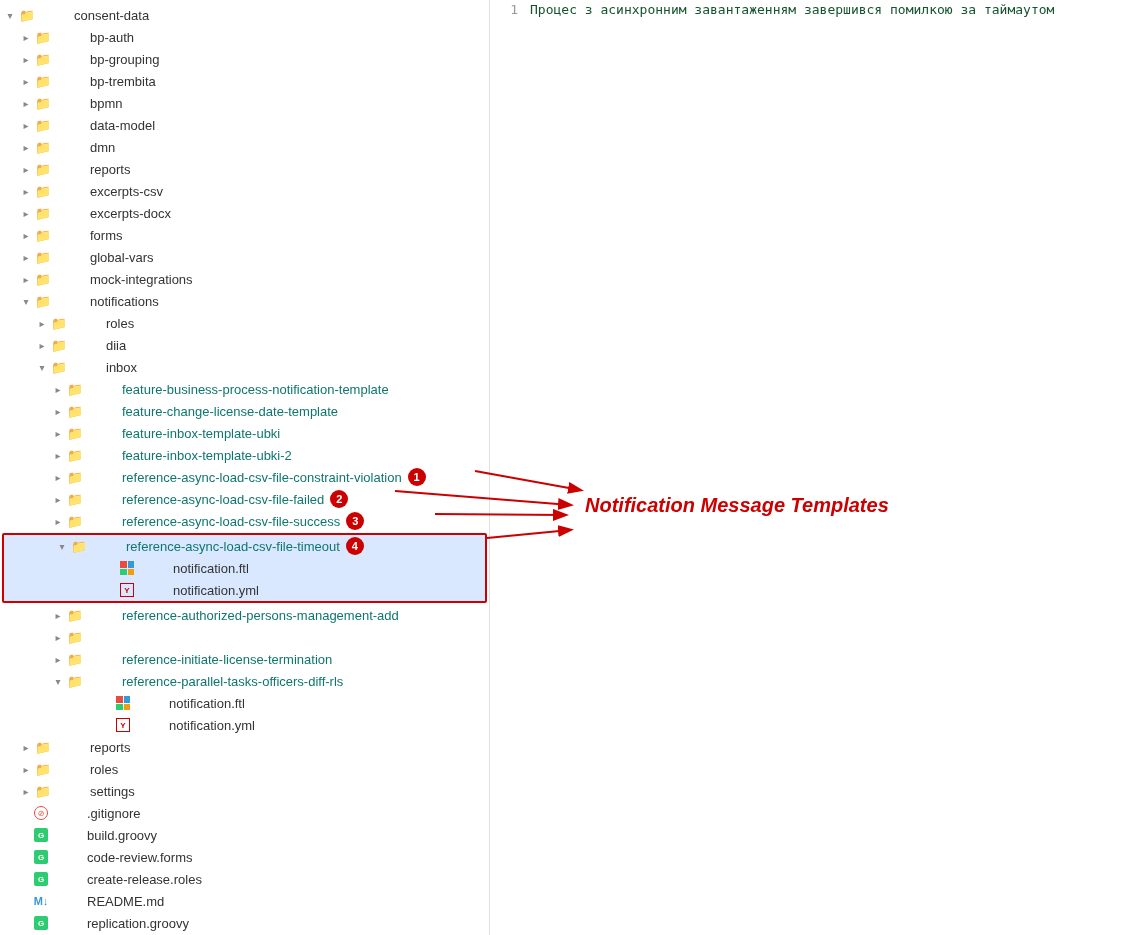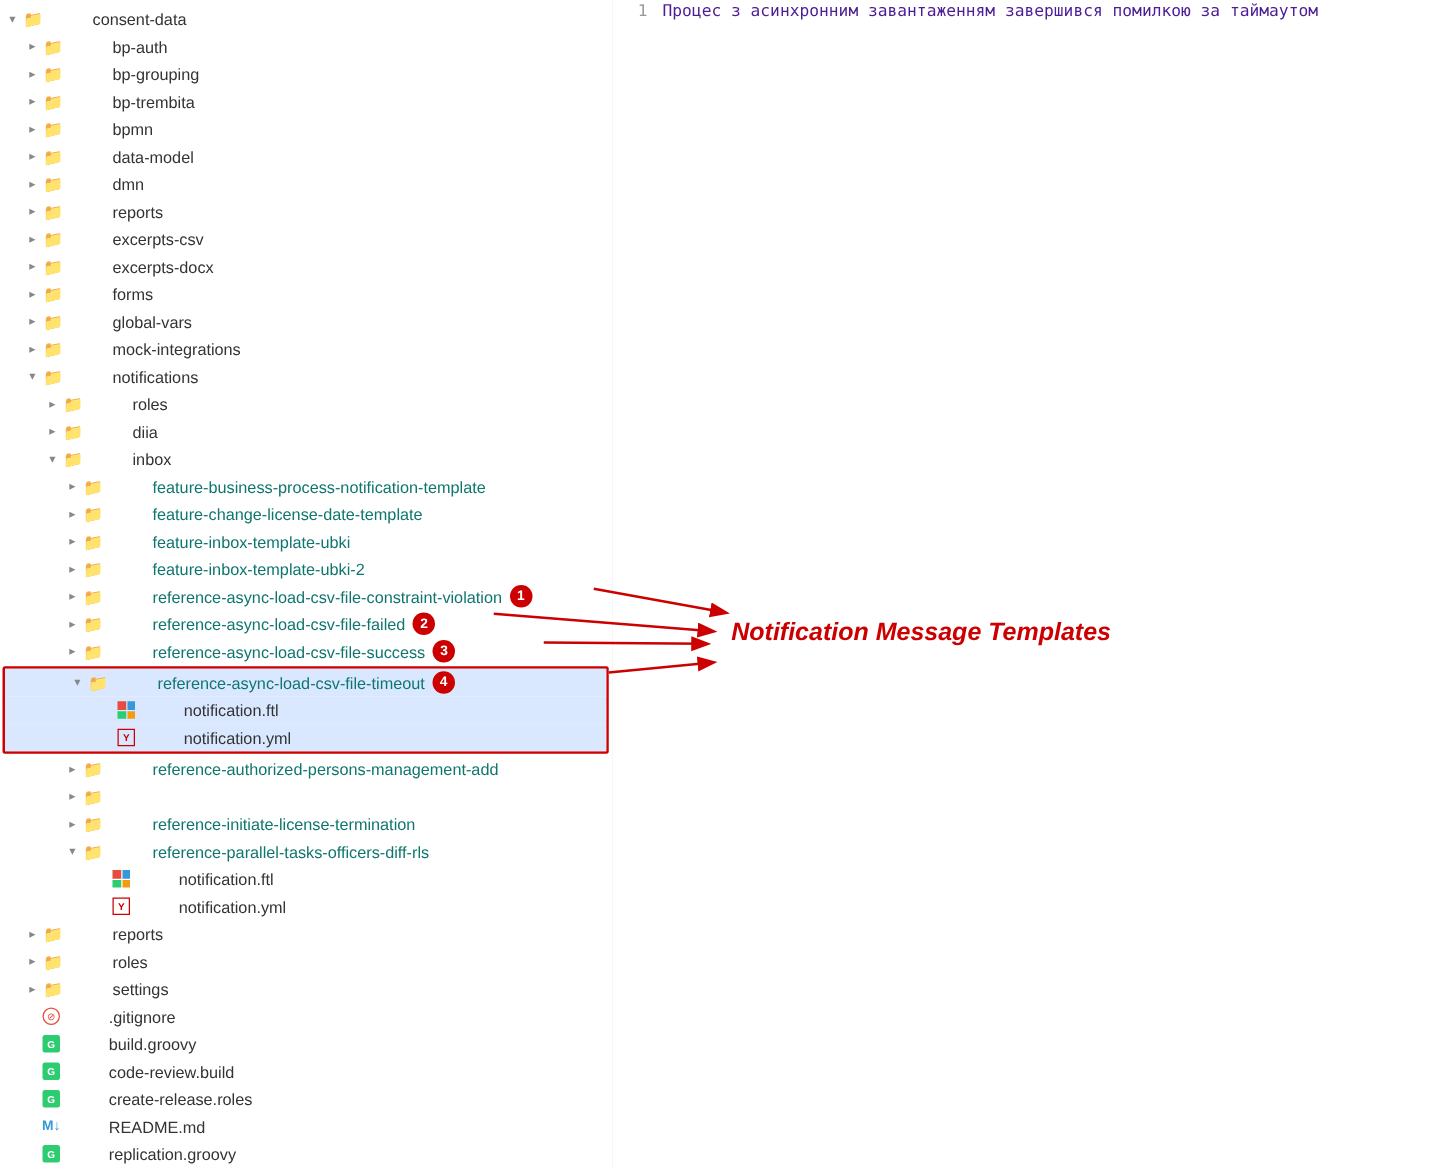--- a/index.html
+++ b/index.html
@@ -46,21 +46,21 @@
       padding-right: 12px;
       color: #999;
       font-family: monospace;
       font-size: 13px;
       user-select: none;
     }
 
     .line-content {
       font-family: monospace;
       font-size: 13px;
-      color: #4c1d95;
+      color: #14532d;
       white-space: pre;
       text-align: center;
     }
 
     
     .tree-item {
       display: flex;
       align-items: center;
       height: 22px;
       padding-left: 0;
@@ -95,21 +95,21 @@
 
     .item-label.blue-link {
       color: #0f766e;
     }
 
     
     .indent-0 { padding-left: 2px; }
     .indent-1 { padding-left: 18px; }
     .indent-2 { padding-left: 34px; }
     .indent-3 { padding-left: 50px; }
-    .indent-4 { padding-left: 74px; }
+    .indent-4 { padding-left: 100px; }
 
     
     .badge {
       display: inline-flex;
       align-items: center;
       justify-content: center;
       width: 18px;
       height: 18px;
       border-radius: 50%;
       background: #cc0000;
@@ -459,21 +459,21 @@
 
   <div class="tree-item indent-1">
     <span class="toggle-icon">&nbsp;&nbsp;</span>
     <span class="groovy-icon">G</span>
     <span class="item-label">build.groovy</span>
   </div>
 
   <div class="tree-item indent-1">
     <span class="toggle-icon">&nbsp;&nbsp;</span>
     <span class="groovy-icon">G</span>
-    <span class="item-label">code-review.build</span>
+    <span class="item-label">code-review.forms</span>
   </div>
 
   <div class="tree-item indent-1">
     <span class="toggle-icon">&nbsp;&nbsp;</span>
     <span class="groovy-icon">G</span>
     <span class="item-label">create-release.roles</span>
   </div>
 
   <div class="tree-item indent-1">
     <span class="toggle-icon">&nbsp;&nbsp;</span>

